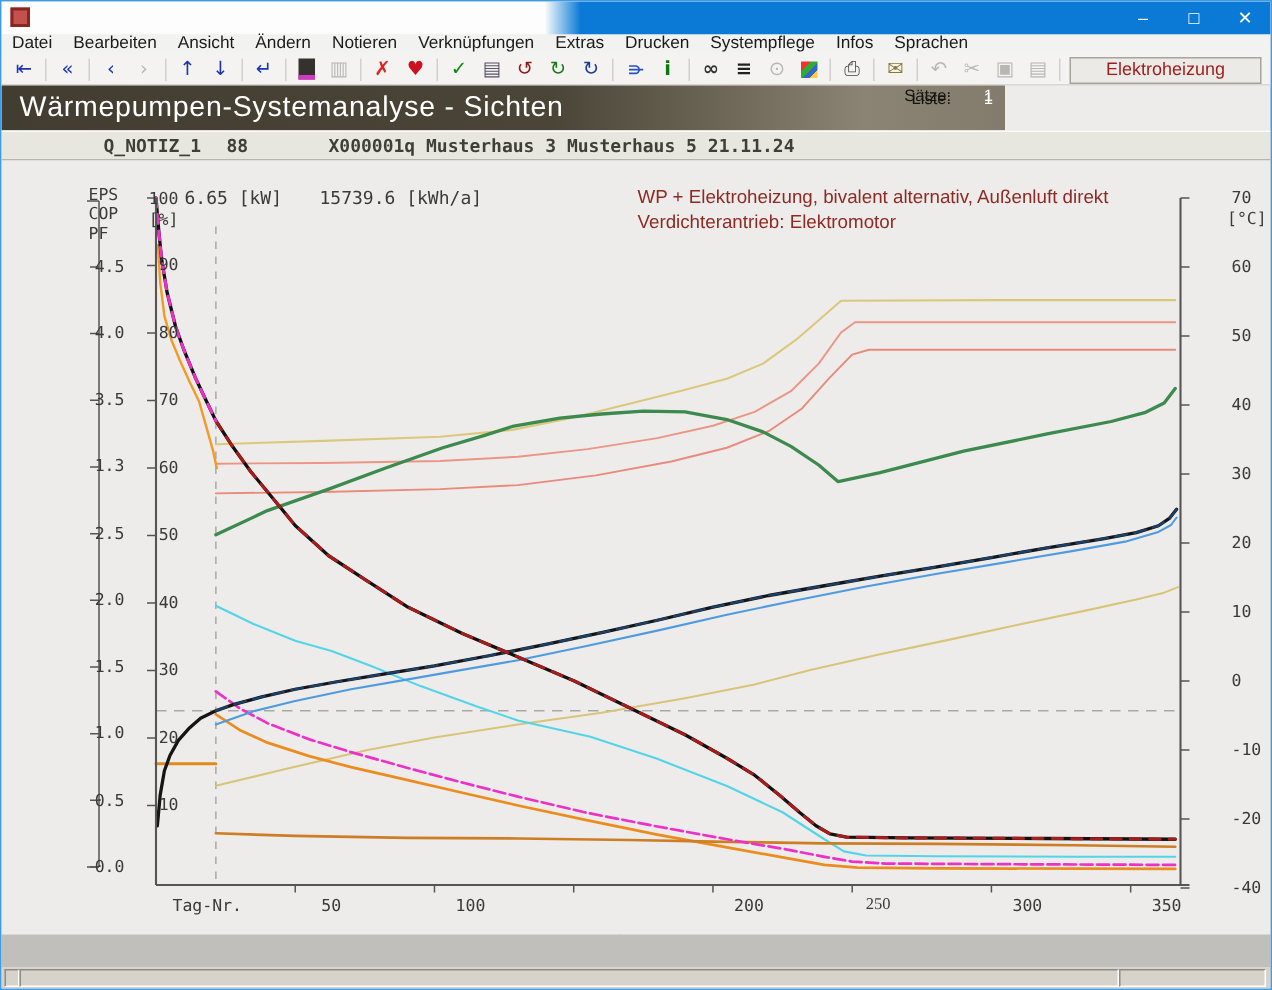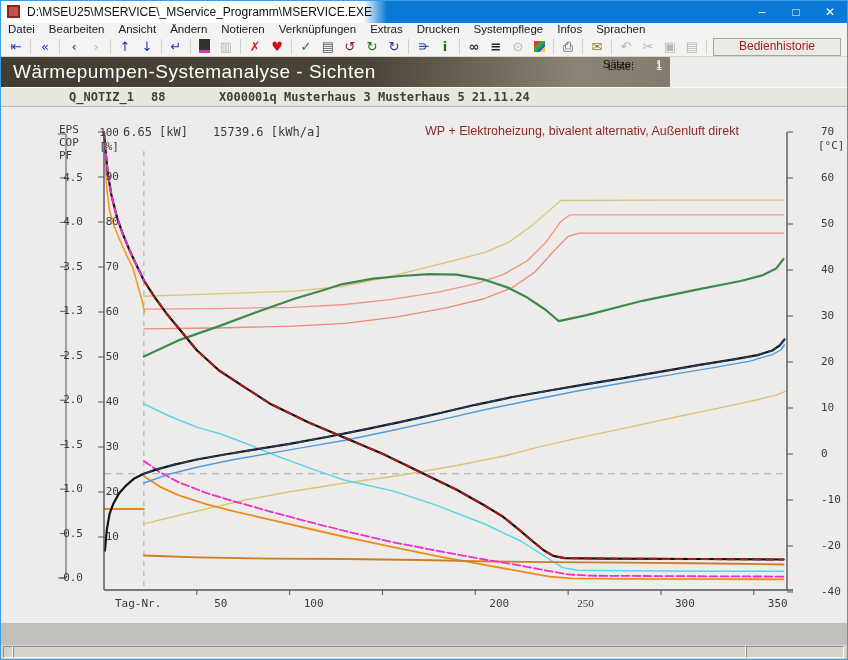--- a/index.html
+++ b/index.html
@@ -44,21 +44,20 @@
   .status-cell{position:absolute;top:1px;height:10px;border:1px solid;border-color:#908c84 #fff #fff #908c84;background:#d7d3cb;}
   #bottom-strip{left:0;top:658px;width:846px;height:2px;background:#3d9ce6;}
 </style>
 </head>
 <body>
 
 <div id="window">
 
   <div class="abs" id="titlebar">
     <div class="abs" id="app-icon"></div>
-    <div class="abs" id="title-text">D:\MSEU25\MSERVICE\_MService_Programm\MSERVICE.EXE</div>
     <div class="abs winbtn" style="right:68px;">–</div>
     <div class="abs winbtn" style="right:34px;">□</div>
     <div class="abs winbtn" style="right:0;">✕</div>
   </div>
 
   <div class="abs" id="menubar">
       <div class="menu-item">Datei</div>
       <div class="menu-item">Bearbeiten</div>
       <div class="menu-item">Ansicht</div>
       <div class="menu-item">Ändern</div>
@@ -109,21 +108,21 @@
       <span class="tb-icon" style="color: rgb(138, 122, 48);">✉</span>
       <div class="tb-sep"></div>
       <span class="tb-icon" style="color: rgb(185, 183, 179);">↶</span>
       <span class="tb-icon" style="color: rgb(185, 183, 179);">✂</span>
       <span class="tb-icon" style="color: rgb(185, 183, 179);">▣</span>
       <span class="tb-icon" style="color: rgb(185, 183, 179);">▤</span>
       <div class="tb-sep"></div>
       <span class="tb-icon" style="color: rgb(10, 138, 10); font-weight: bold;">?</span>
     </div>
   <div class="abs" style="top:35px;left:0;width:846px;height:21px;pointer-events:none;">
-    <div id="btn-history" class="abs" style="pointer-events:auto;">Bedienhistorie</div>
+    <div id="btn-history" class="abs" style="pointer-events:auto;">Elektroheizung</div>
   </div>
 
   <div class="abs" id="header">
     <div class="abs" id="page-title">Wärmepumpen-Systemanalyse  -  Sichten</div>
     <div class="abs hdr-row" style="top:1px;">
       <span class="hdr-label">Sätze:</span>
       <span class="hdr-val">1</span>
     </div>
     <div class="abs hdr-row" style="top:3px;">
       <span class="hdr-label">Liste:</span>
@@ -244,20 +243,21 @@
         <div class="tick-label" style="left: 180.825px; top: 596px; width: 30px; text-align: center;">50</div>
         <div class="tick-label" style="left: 273.65px; top: 596px; width: 30px; text-align: center;">100</div>
         <div class="tick-label" style="left: 366.475px; top: 620px; width: 30px; text-align: center;">150</div>
         <div class="tick-label" style="left: 459.3px; top: 596px; width: 30px; text-align: center;">200</div>
         <div class="tick-label" style="left: 552.125px; top: 596px; width: 30px; text-align: left; font-family: Liberation Serif, serif;">250</div>
         <div class="tick-label" style="left: 644.95px; top: 596px; width: 30px; text-align: center;">300</div>
         <div class="tick-label" style="left: 737.775px; top: 596px; width: 30px; text-align: center;">350</div>
         <div class="val-label" style="left: 122px; top: 124px;">6.65 [kW]</div>
         <div class="val-label" style="left: 212px; top: 124px;">15739.6 [kWh/a]</div>
         <div class="anno" style="left: 424px; top: 123px;">WP + Elektroheizung, bivalent alternativ, Außenluft direkt</div>
+        <div class="anno" style="left: 424px; top: 140px;">Verdichterantrieb: Elektromotor</div>
       </div>
   </div>
 
   <div class="abs" id="gray-band"></div>
   <div class="abs" id="statusbar">
     <div class="status-cell" style="left:2px;width:8px;"></div>
     <div class="status-cell" style="left:12px;width:731px;"></div>
     <div class="status-cell" style="left:745px;width:96px;"></div>
   </div>
   <div class="abs" id="bottom-strip"></div>

